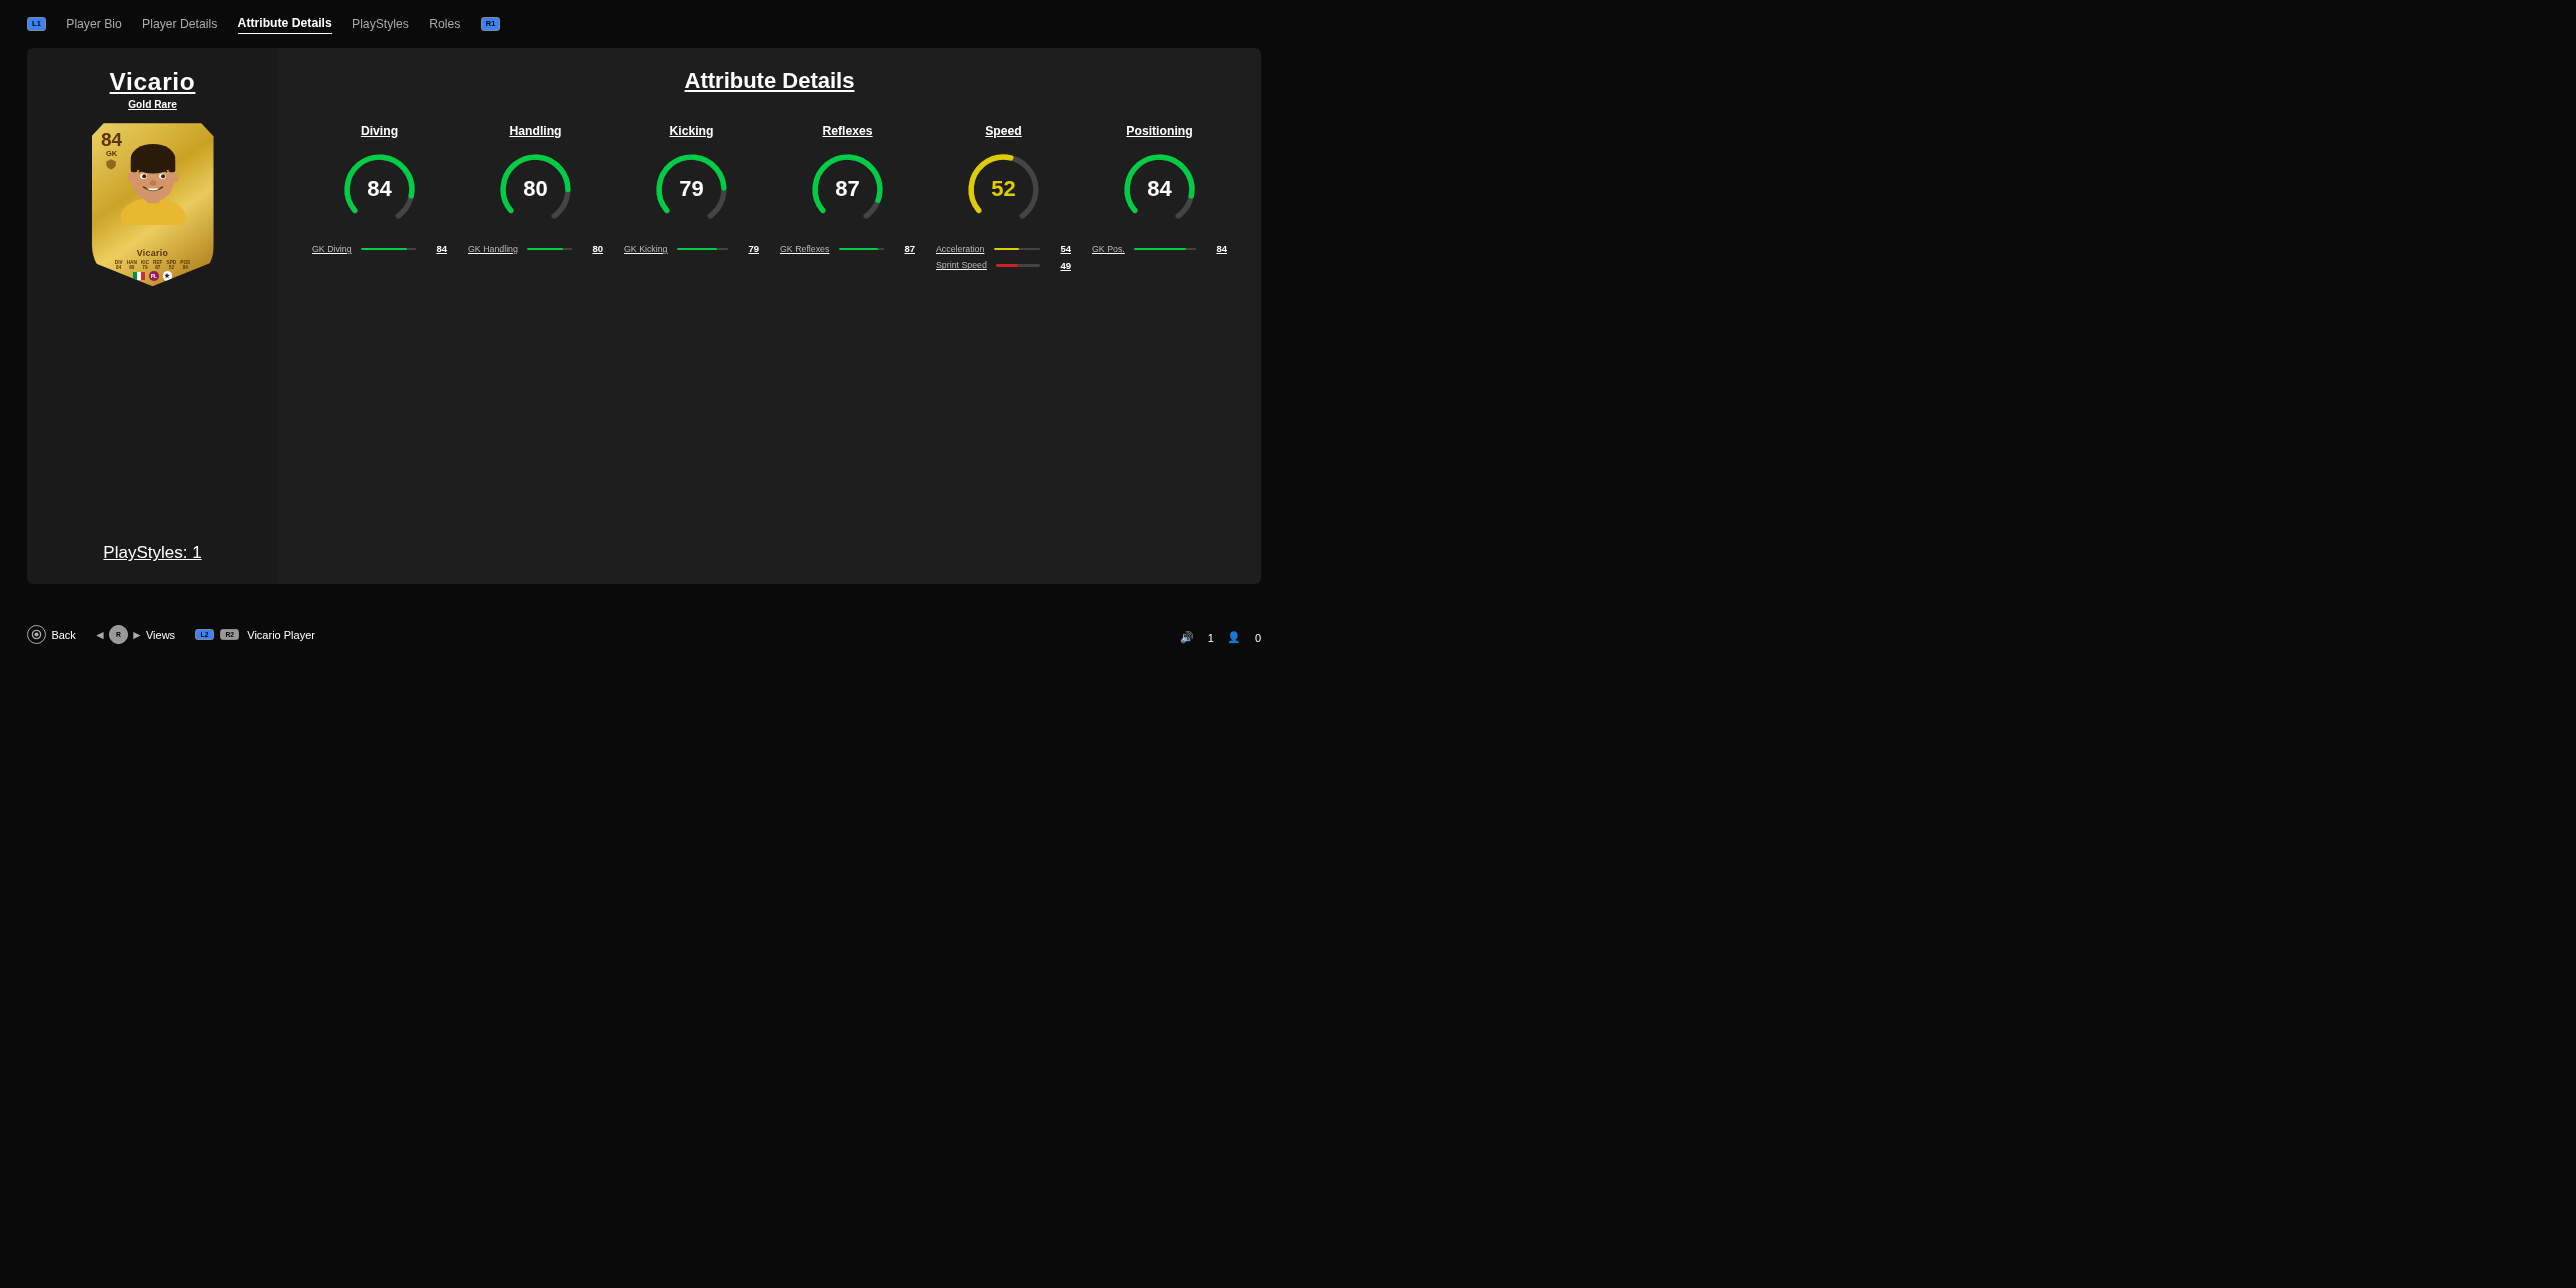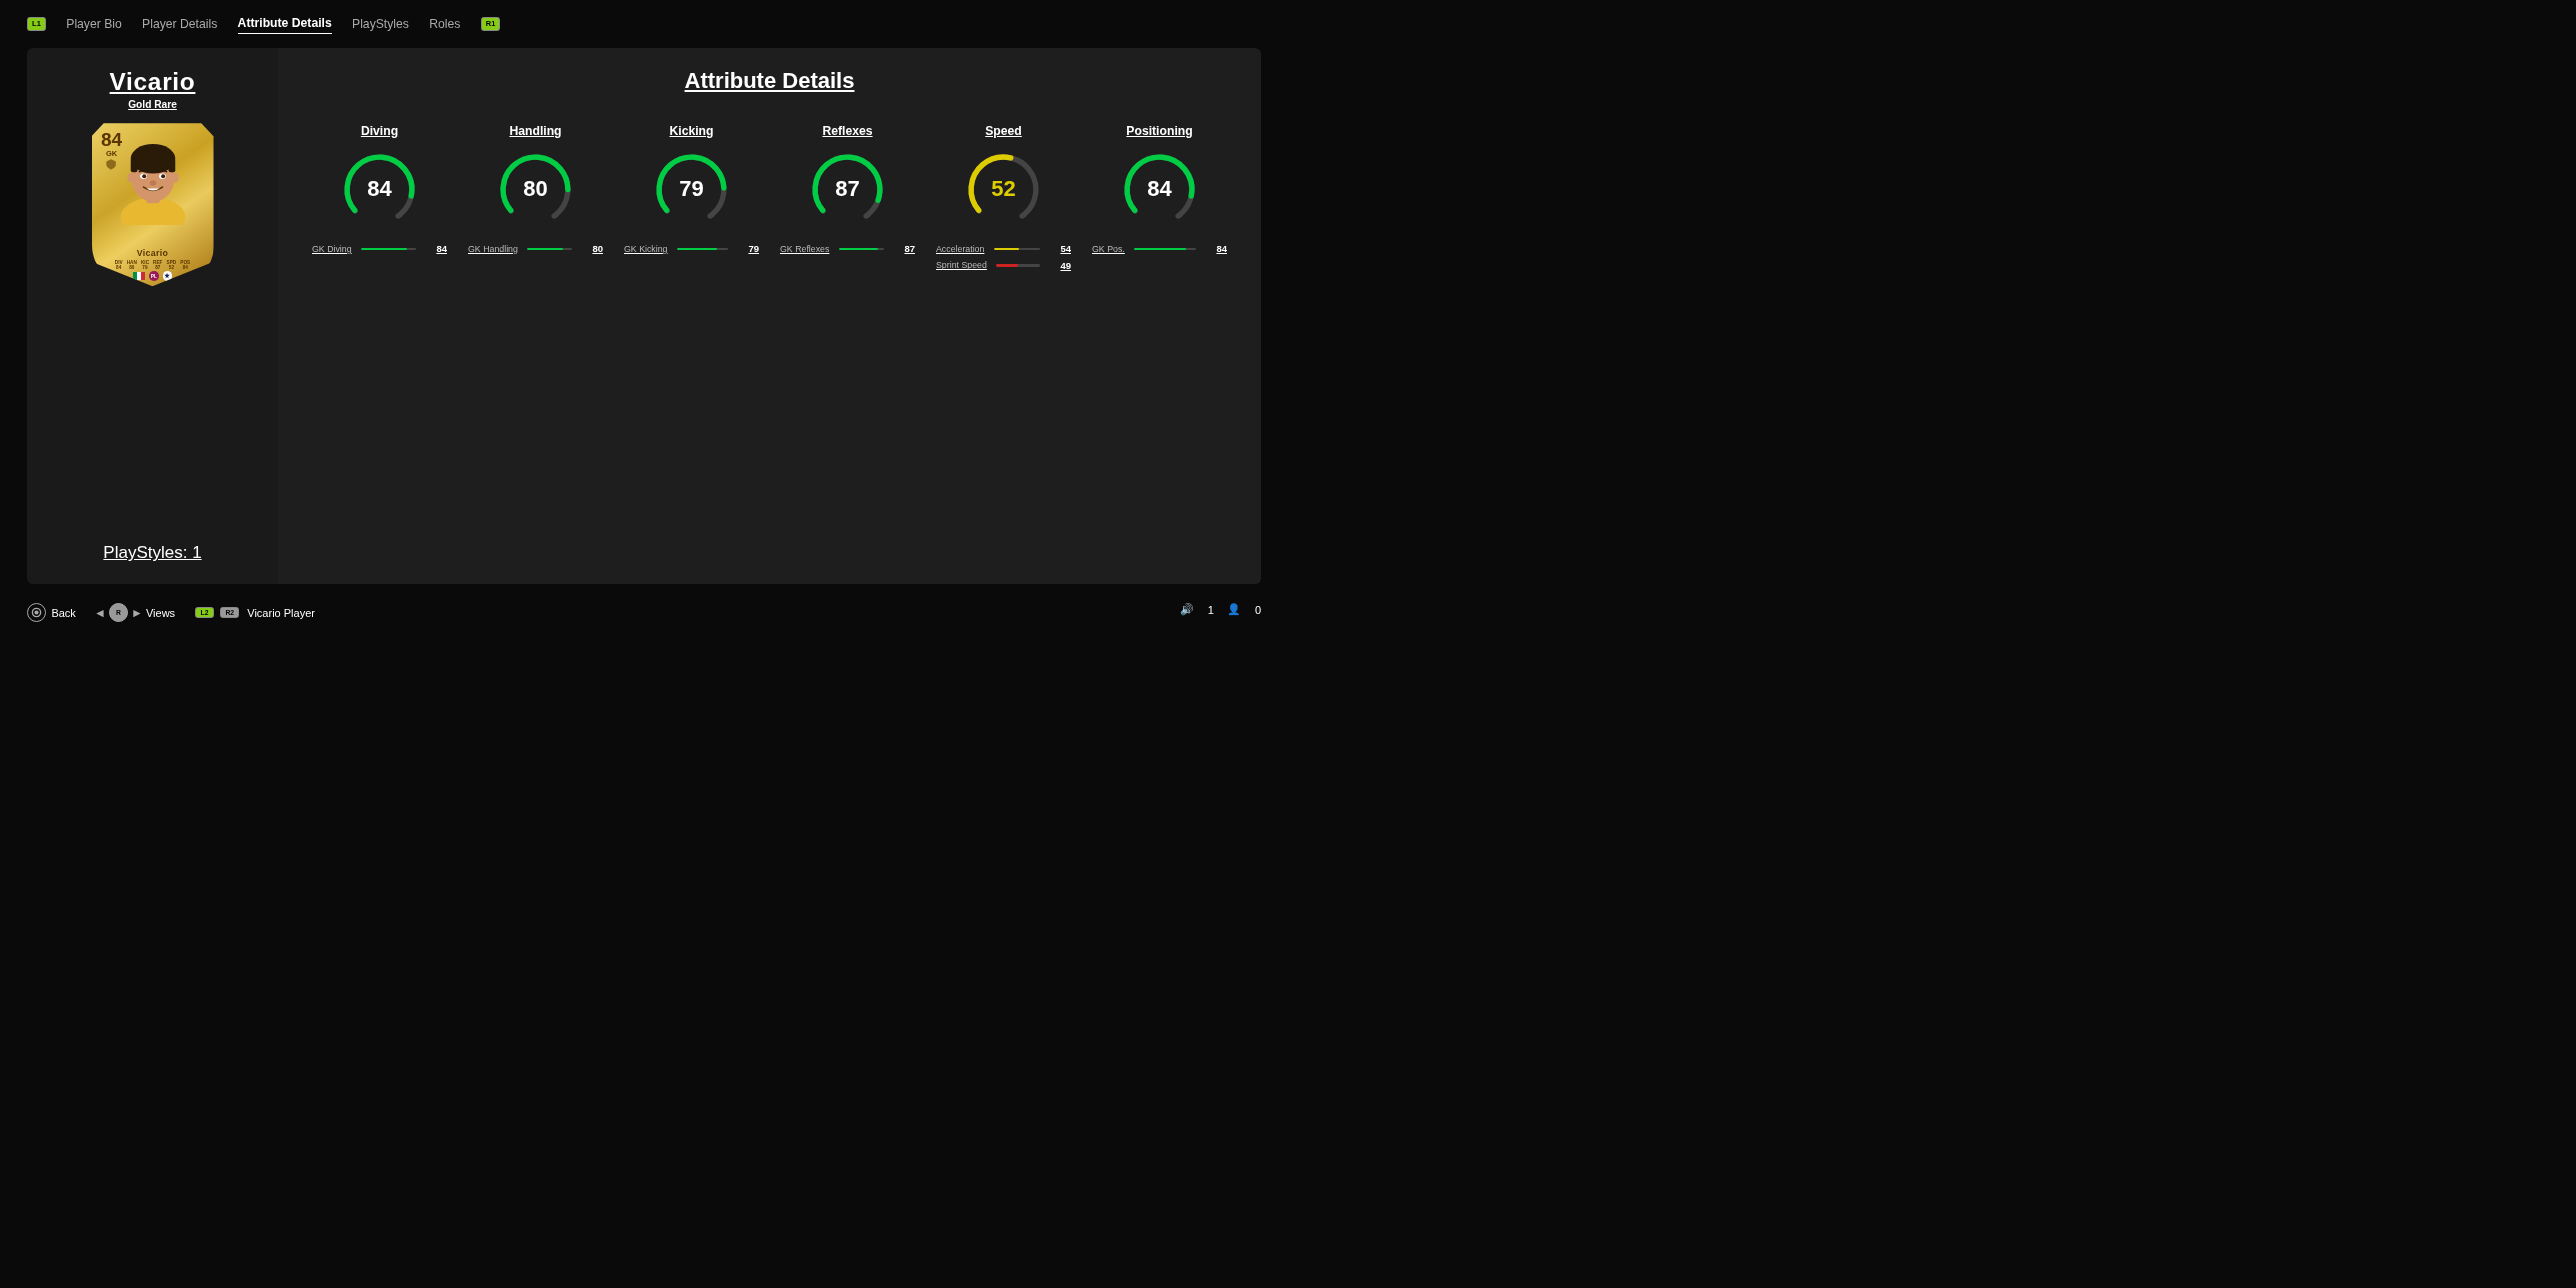--- a/index.html
+++ b/index.html
@@ -16,21 +16,21 @@
     
     .nav-bar {
       display: flex;
       align-items: center;
       padding: 13.6px 27px;
       gap: 20.3px;
       position: relative;
       z-index: 10;
     }
     .nav-badge {
-      background: #84cc16;
+      background: #3b82f6;
       color: #000;
       font-size: 7.5px;
       font-weight: bold;
       padding: 1.4px 4.1px;
       border-radius: 2.7px;
       border: 1.4px solid #888;
     }
     .nav-tab {
       font-size: 12.2px;
       color: #aaa;
@@ -287,21 +287,21 @@
 
     
     .bottom-bar {
       position: absolute;
       bottom: 0;
       left: 0;
       right: 0;
       height: 41px;
       background: #0a0a0a;
       display: flex;
-      align-items: flex-start;
+      align-items: flex-end;
       padding: 0 27px;
       justify-content: space-between;
     }
     .bottom-left {
       display: flex;
       align-items: center;
       gap: 20.3px;
     }
     .bottom-btn {
       display: flex;

